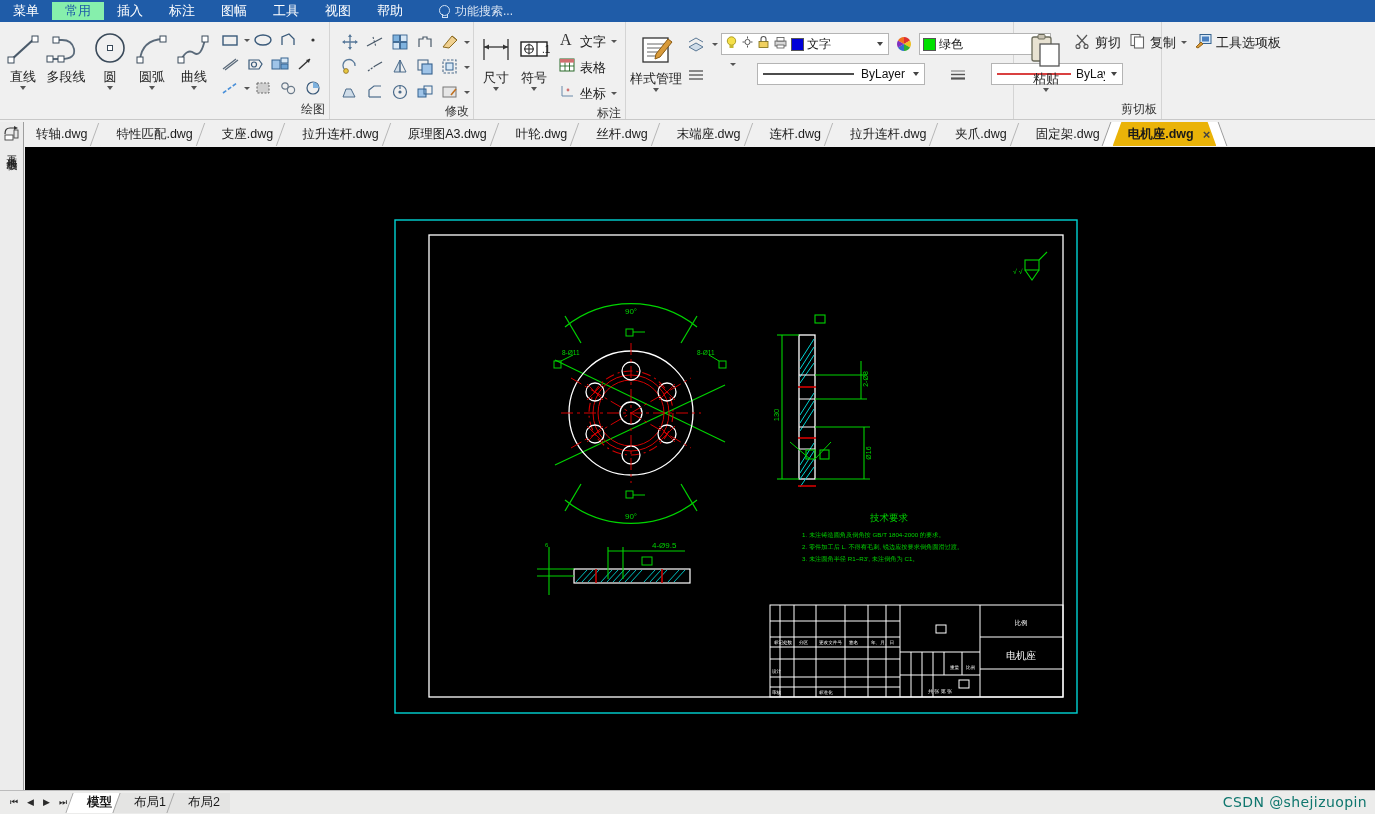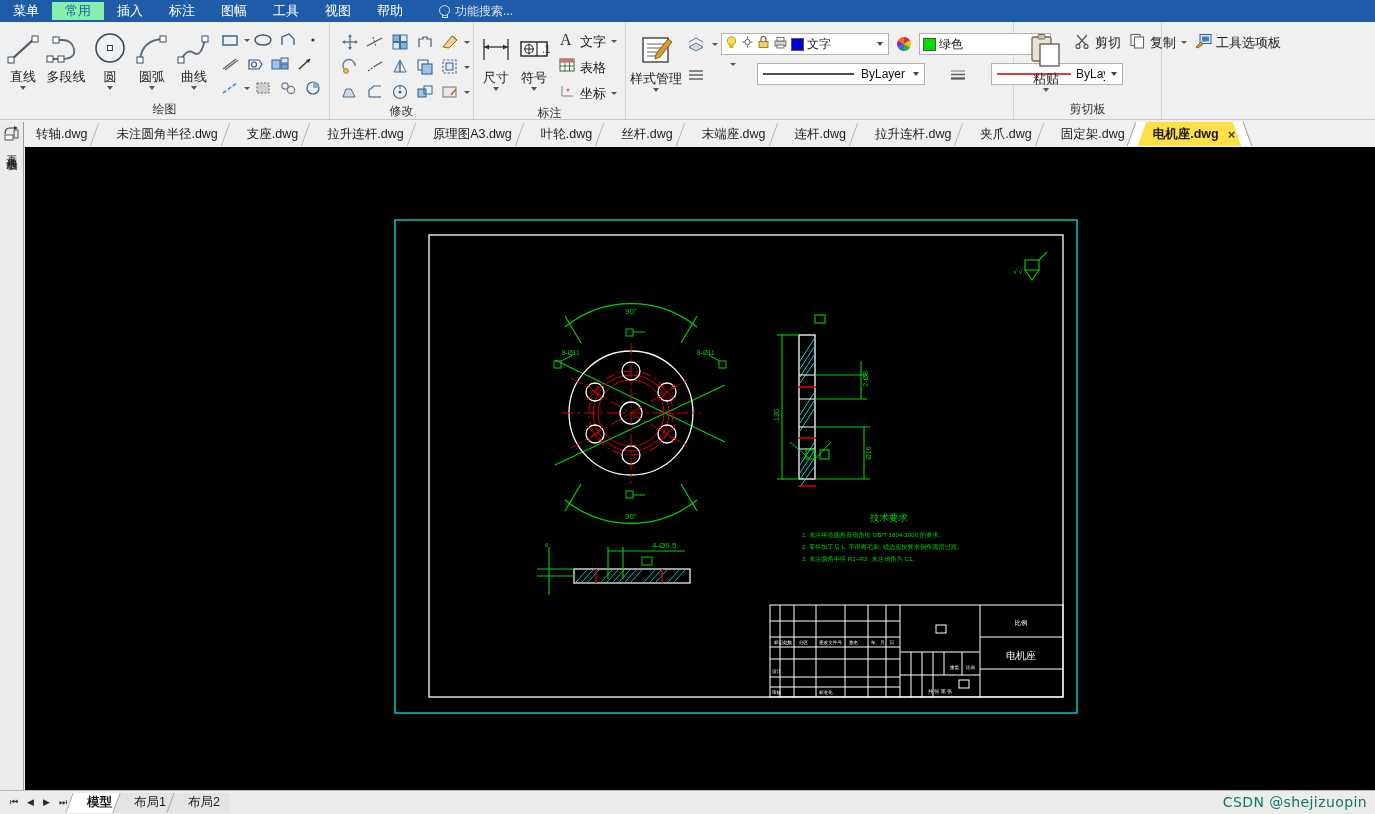--- a/index.html
+++ b/index.html
@@ -51,21 +51,21 @@
     border-bottom: 1px solid #c8c8c8;
     display: flex; align-items: stretch;
   }
   .rpanel {
     position: relative; display: flex; flex-direction: column;
     border-right: 1px solid #d4d4d4;
     padding: 3px 4px 0 4px;
   }
   .rpanel-body { flex: 1; display: flex; align-items: flex-start; gap: 2px; padding-top: 2px; }
   .rpanel-title {
-    text-align: center; font-size: 12px; color: #333; padding-bottom: 3px; line-height: 14px;
+    text-align: right; font-size: 12px; color: #333; padding-bottom: 3px; line-height: 14px;
   }
 
   
   .bigbtn {
     width: 46px; display: flex; flex-direction: column; align-items: center;
     padding-top: 2px; cursor: default;
   }
   .bigbtn .gl { height: 40px; display: flex; align-items: center; justify-content: center; }
   .bigbtn .bl { font-size: 13px; color: #222; line-height: 15px; white-space: nowrap; }
   .bigbtn .caret {
@@ -118,21 +118,21 @@
     border-left: 1px solid #b6b6b6;
     transform: skewX(0deg);
   }
   .dtab::before {
     content: ""; position: absolute; left: -7px; top: 0; bottom: 0; width: 10px;
     background: #f0f0f0;
     transform: skewX(-20deg);
     border-left: 1px solid #b6b6b6;
   }
   .dtab.active {
-    background: #fde047; font-weight: bold; z-index: 5; height: 24px;
+    background: #eab308; font-weight: bold; z-index: 5; height: 24px;
     border-left: none; padding-right: 6px;
   }
   .dtab.active::before {
     background: #ffffff; border-left: 1px solid #9a9a9a;
   }
   .dtab.active::after {
     content: ""; position: absolute; right: -7px; top: 0; bottom: 0; width: 10px;
     background: #ffffff; transform: skewX(20deg); border-right: 1px solid #9a9a9a;
   }
   .tclose {
@@ -688,21 +688,21 @@
     </div>
 
     <div style="flex:1"></div>
   </div>
 
   <div class="tabbar">
     <div class="dtab">
         <span>转轴.dwg</span>
       </div>
     <div class="dtab">
-        <span>未注圆角半径.dwg</span>
+        <span>特性匹配.dwg</span>
       </div>
     <div class="dtab">
         <span>支座.dwg</span>
       </div>
     <div class="dtab">
         <span>拉升连杆.dwg</span>
       </div>
     <div class="dtab">
         <span>原理图A3.dwg</span>
       </div>

